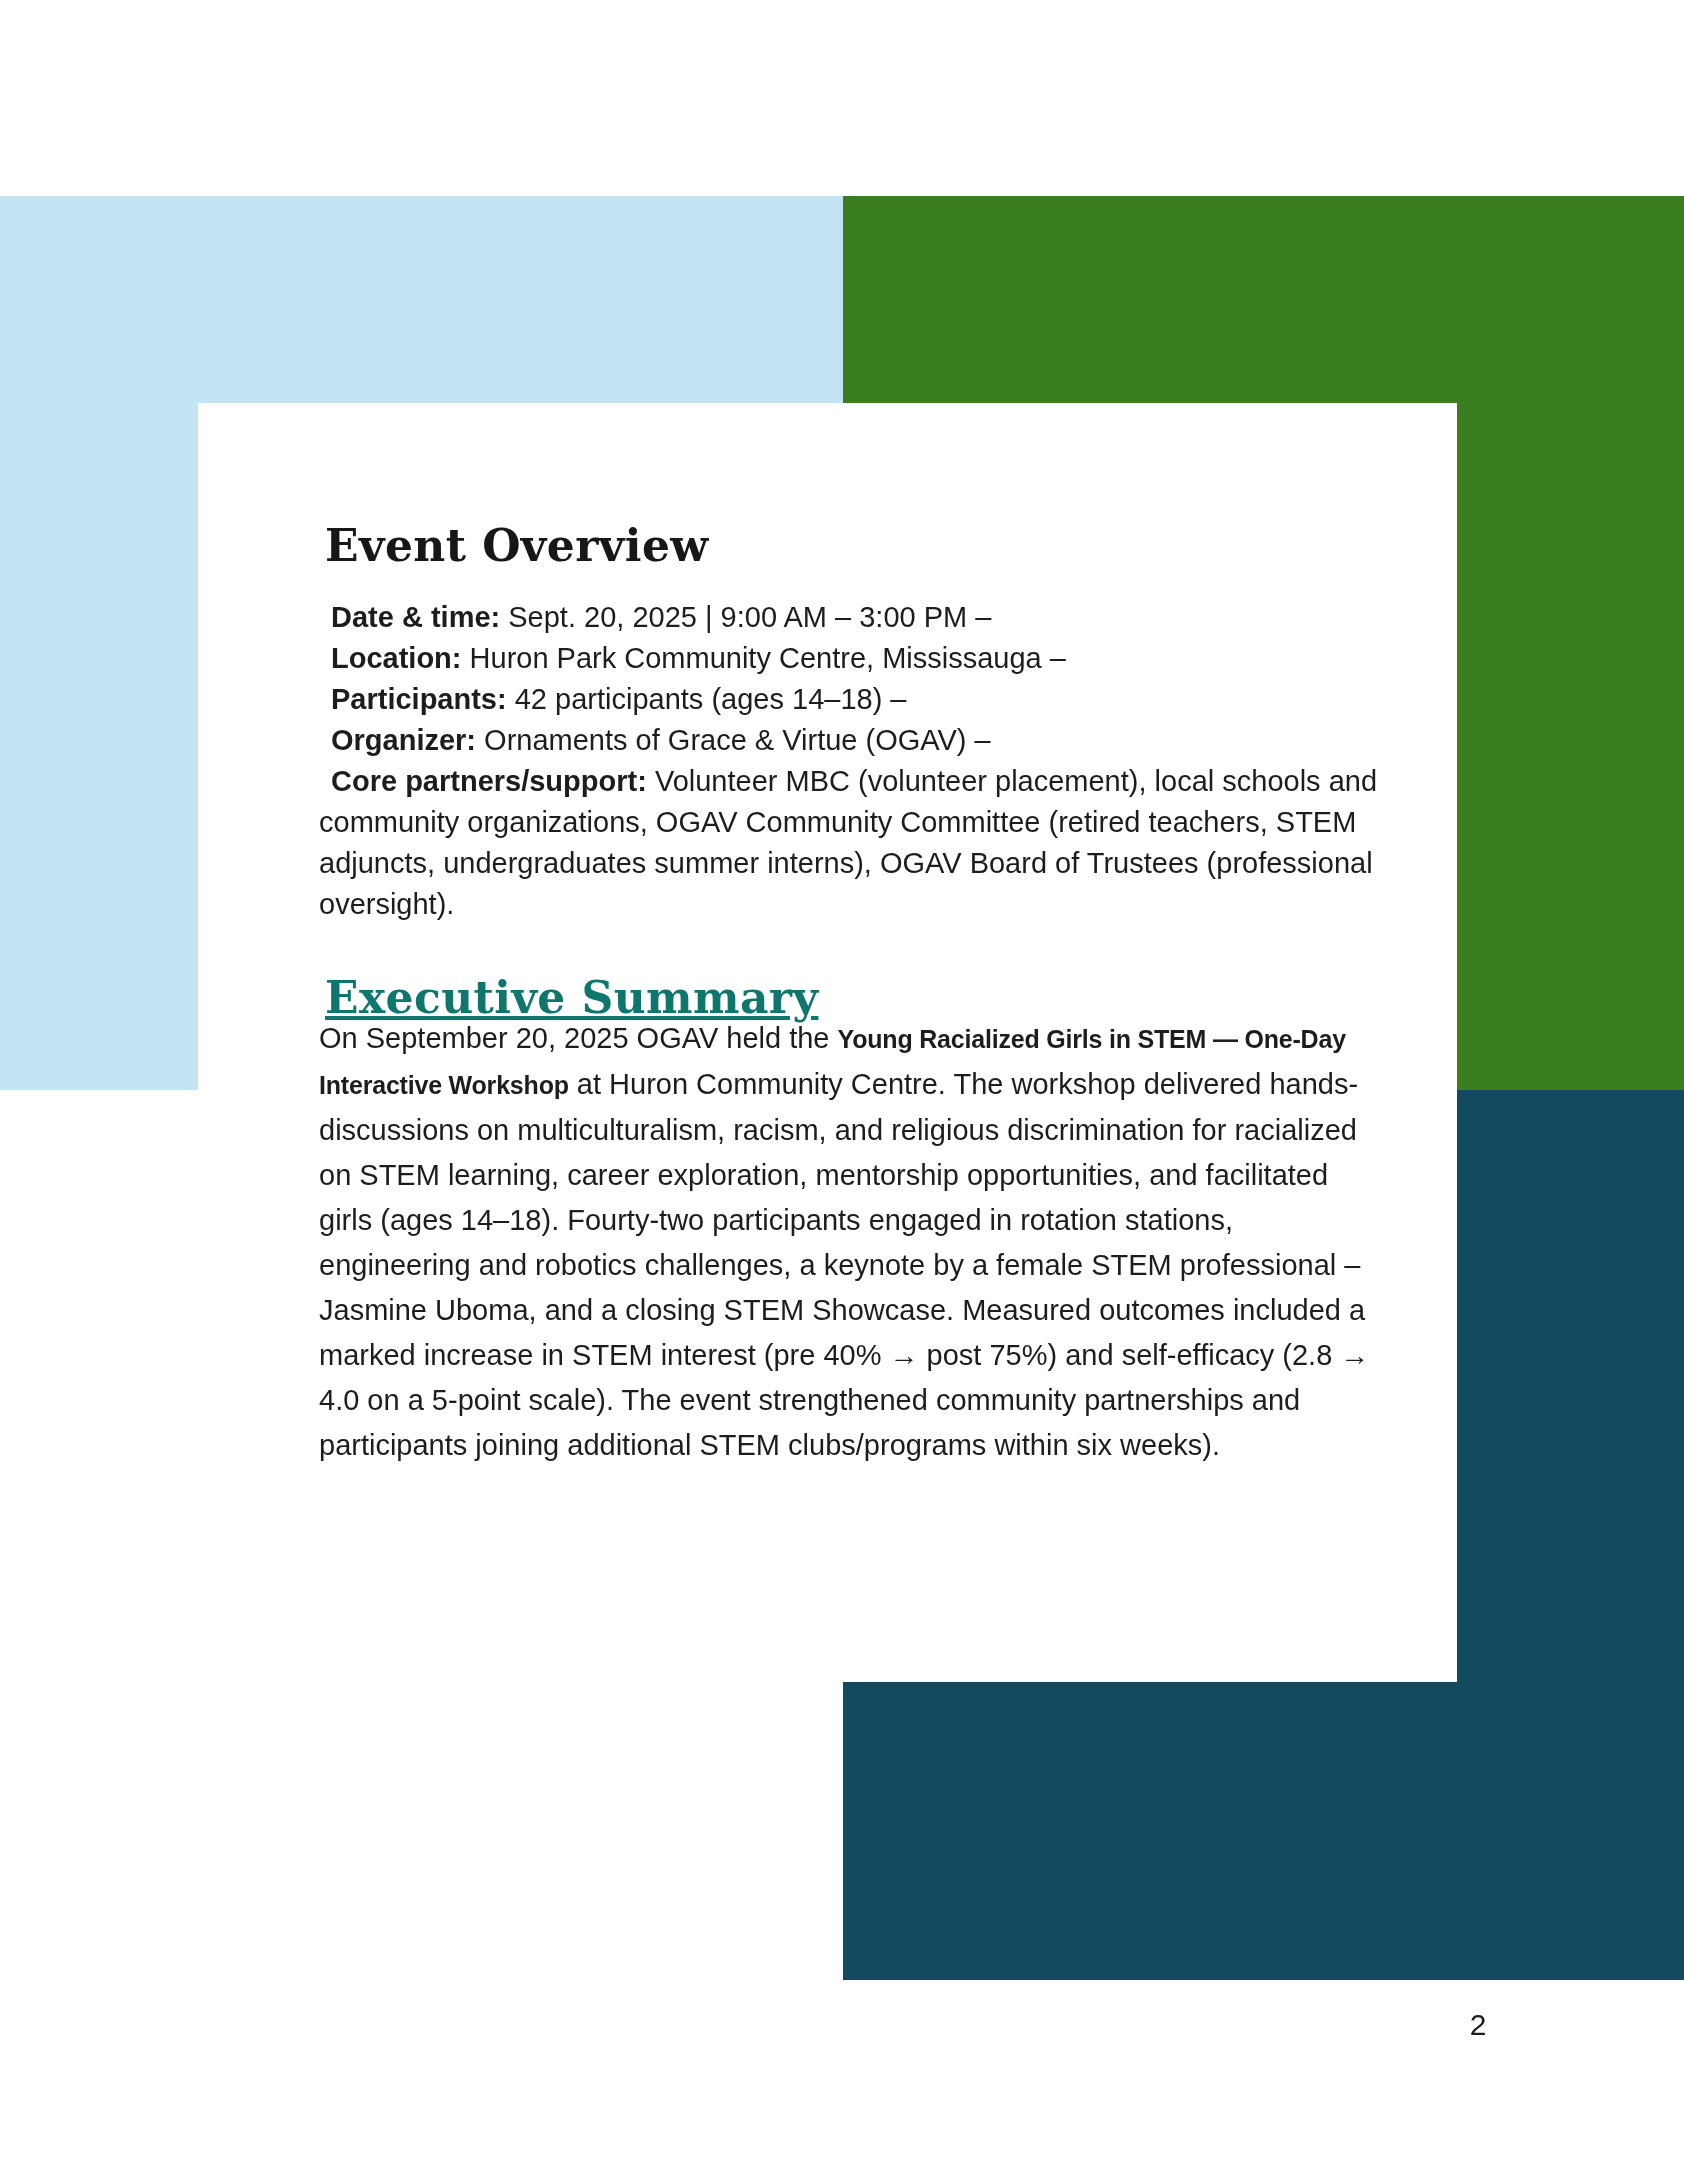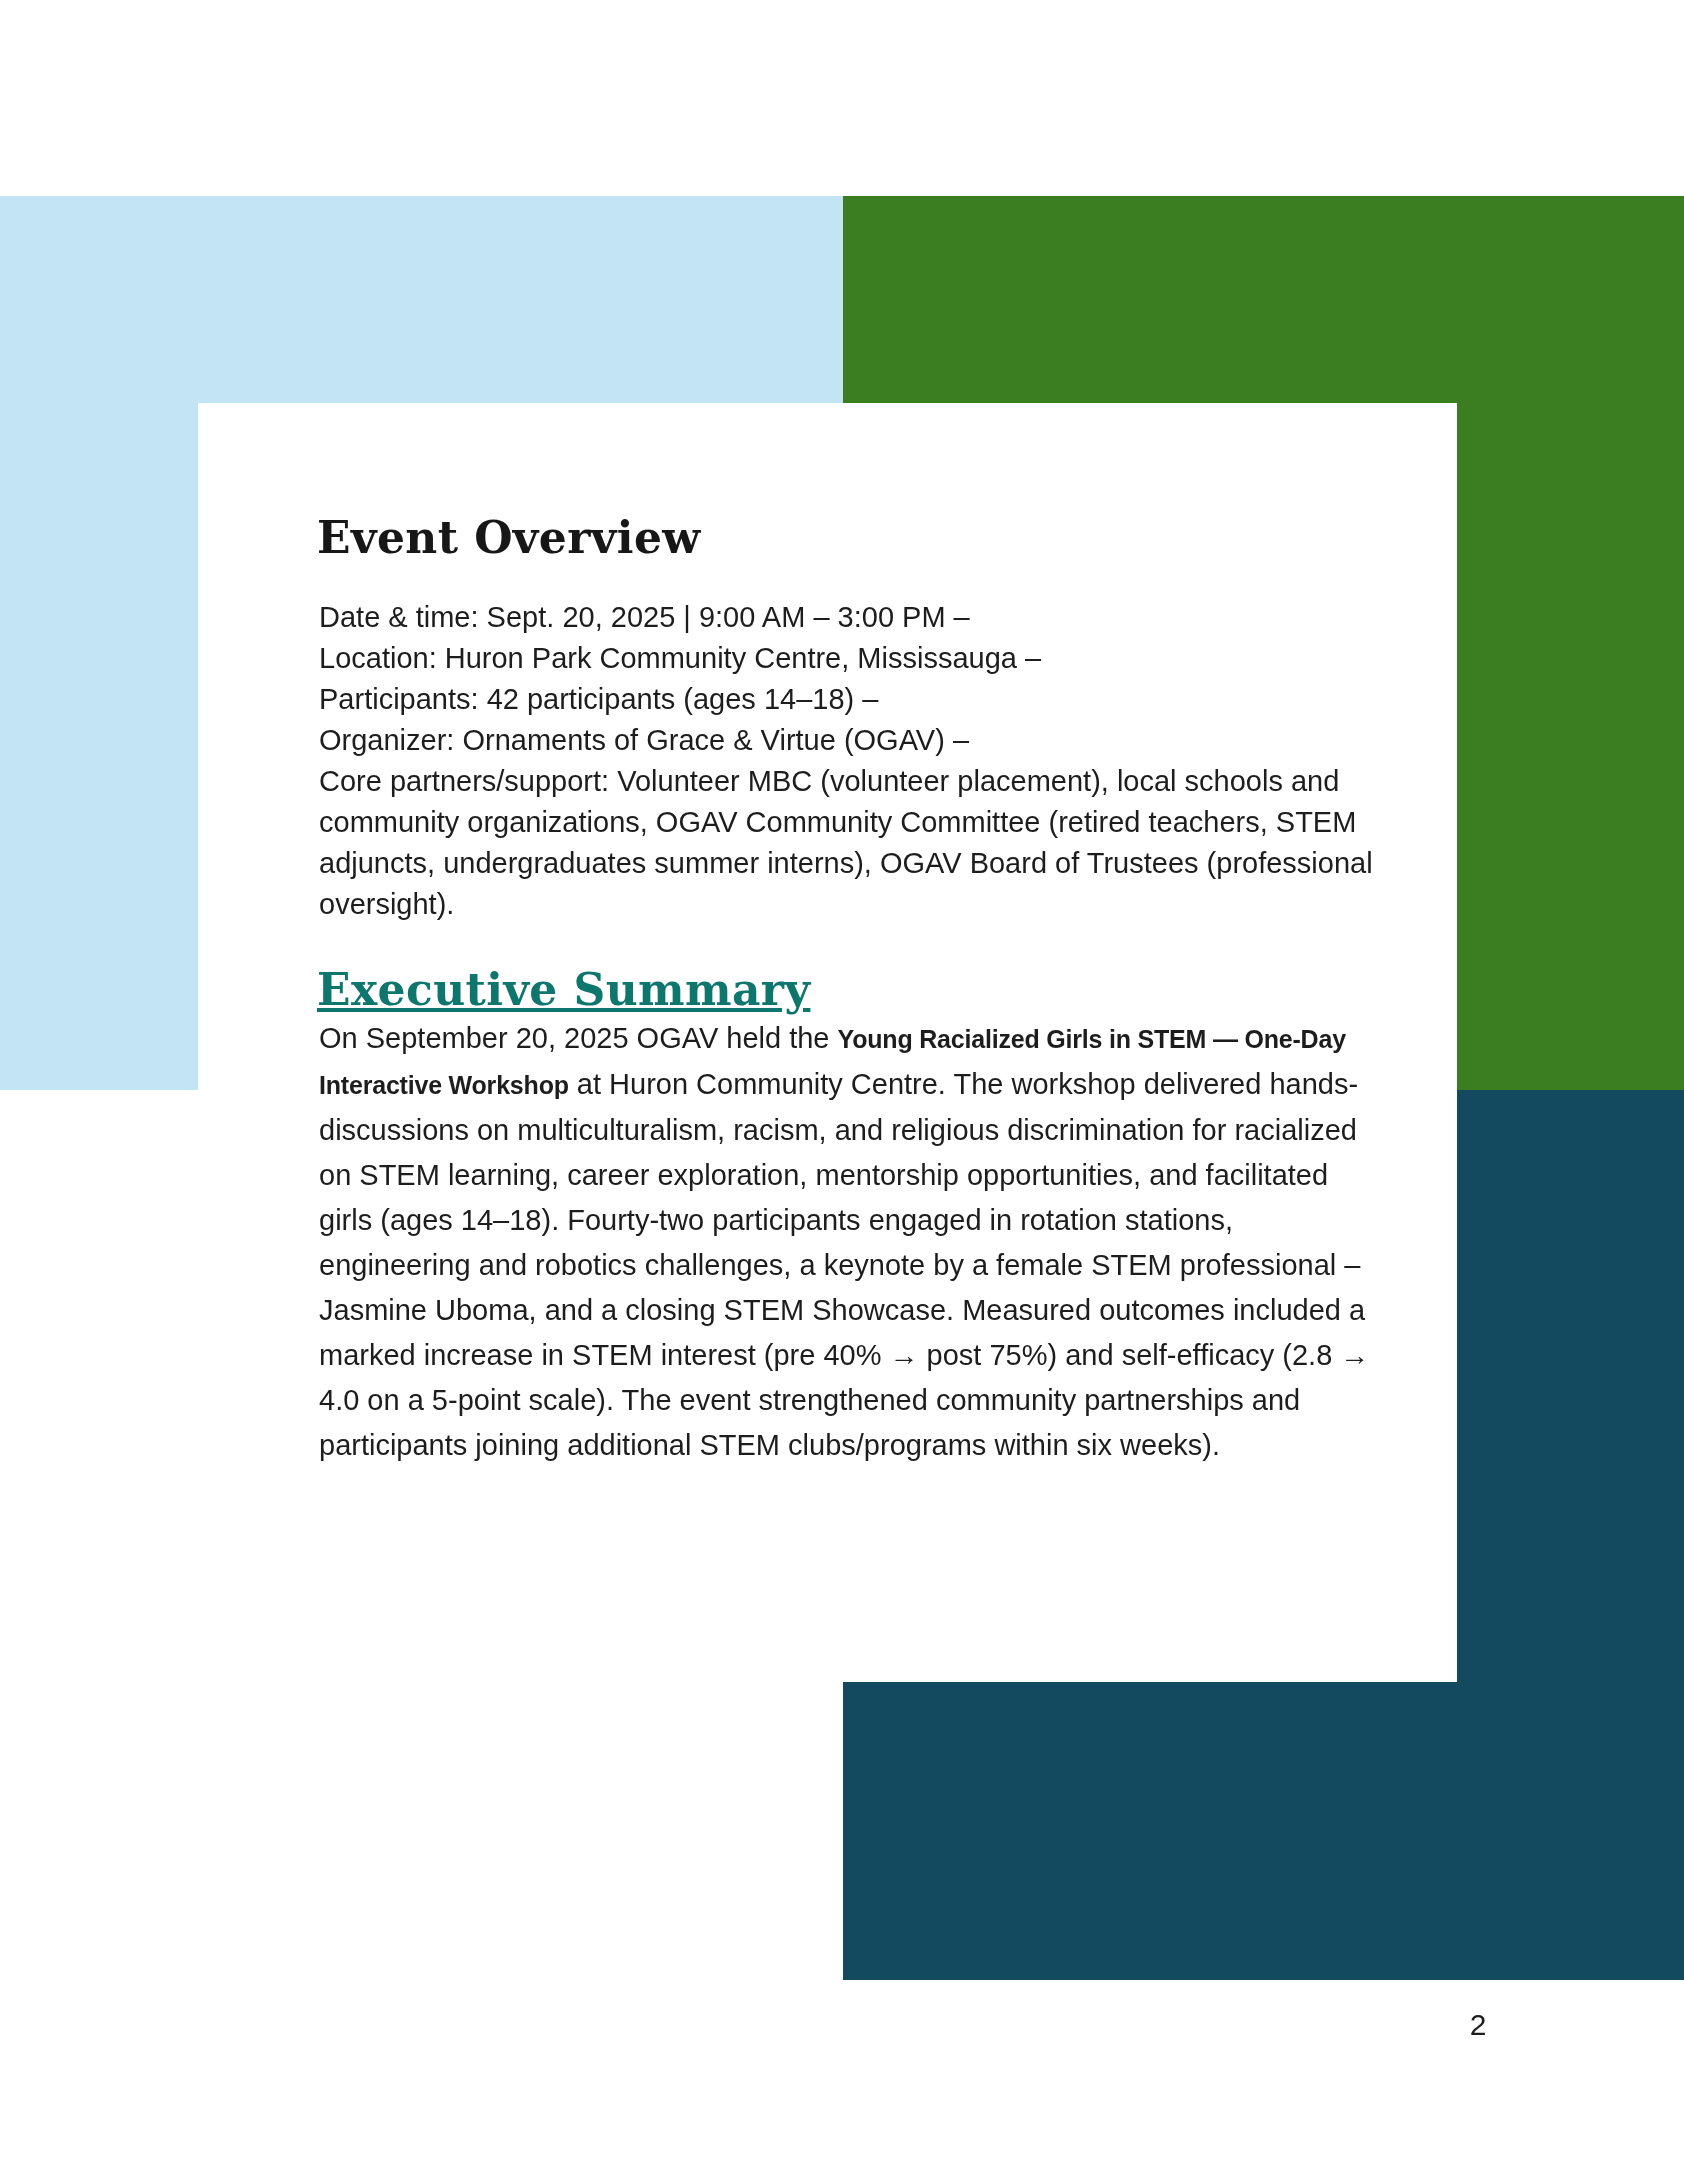--- a/index.html
+++ b/index.html
@@ -23,21 +23,21 @@
   .card {
     position: absolute;
     left: 198px; top: 403px;
     width: 1259px; height: 1279px;
     background: #ffffff;
   }
 
   .heading {
     position: absolute;
     left: 317px;
-    margin: 0;
+    margin: 8px;
     font-family: "DejaVu Serif", serif;
     font-weight: 700;
     font-size: 44px;
     line-height: 48px;
     color: #171717;
     letter-spacing: 0.4px;
   }
   .heading.event-overview   { top: 514px; }
   .heading.exec-summary     { top: 966px; }
 
@@ -45,21 +45,21 @@
     position: absolute;
     left: 319px;
     width: 1137px;
     font-size: 29px;
     color: #1d1d1d;
   }
   .details   { top: 597px;  line-height: 41px; }
   .paragraph { top: 1016px; line-height: 45px; }
 
   .tline { white-space: nowrap; }
-  .details .run-bold { font-weight: 400; }
+  .details .run-bold { font-weight: 700; margin-left: 12px; }
   .paragraph .run-bold { font-weight: 700; font-size: 25px; letter-spacing: -0.2px; }
 
   .page-number {
     position: absolute;
     left: 1448px; top: 2009px;
     width: 60px;
     text-align: center;
     font-size: 30px;
     line-height: 32px;
     color: #1d1d1d;

